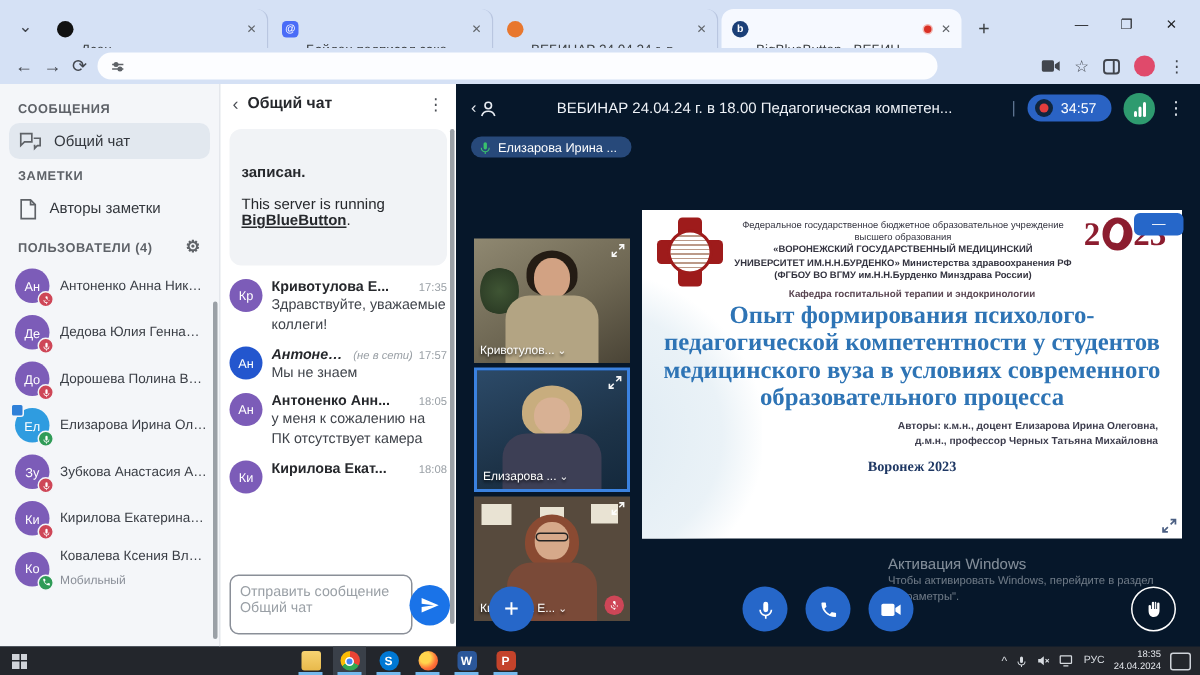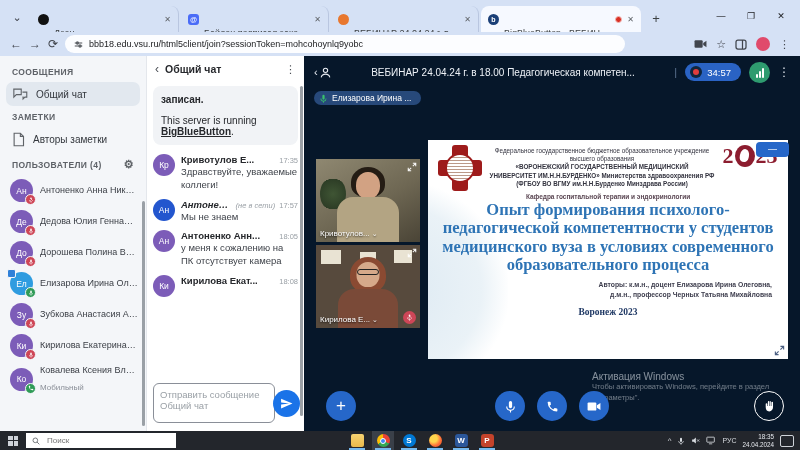--- a/index.html
+++ b/index.html
@@ -52,21 +52,21 @@
   .u-name{font-size:9px;color:#3a3e45;white-space:nowrap;overflow:hidden;text-overflow:ellipsis;line-height:1.2;}
   .u-sub{font-size:8px;color:#8a8f98;}
   .scrollbar{position:absolute;width:3px;border-radius:2px;background:#9aa0a6;}
 
   
   .chat{width:158px;background:#fff;position:relative;border-left:1px solid #e4e7ec;padding-top:2px;}
   .chat-h{display:flex;align-items:center;height:22px;padding:0 8px;gap:6px;}
   .chat-h .back{color:#4a4e55;font-size:12px;}
   .chat-h .ct{font-size:10.5px;font-weight:bold;color:#26282c;flex:1;}
   .chat-h .more{color:#4a4e55;font-size:11px;}
-  .welcome{margin:6px 6px 4px;background:#F1F3F6;border-radius:8px;padding:8px 8px;font-size:10px;color:#26282c;}
+  .welcome{margin:6px 6px 4px;background:#F1F3F6;border-radius:8px;padding:24px 8px;font-size:10px;color:#26282c;}
   .welcome .w1{font-weight:bold;margin-bottom:10px;}
   .welcome .wl{font-weight:bold;text-decoration:underline;}
   .msg{display:flex;gap:6px;padding:5px 6px 2px;}
   .m-av{width:22px;height:22px;border-radius:50%;flex:0 0 auto;color:#fff;font-size:8.5px;display:flex;align-items:center;justify-content:center;}
   .m-av.purple{background:#7C5CB8;} .m-av.royal{background:#2356CE;}
   .m-body{min-width:0;flex:1;}
   .m-head{display:flex;align-items:baseline;gap:4px;}
   .m-name{font-size:9.5px;font-weight:bold;color:#26282c;white-space:nowrap;overflow:hidden;text-overflow:ellipsis;}
   .m-name.offline{font-style:italic;}
   .m-off{font-size:7.5px;color:#9aa0a6;font-style:italic;white-space:nowrap;}
@@ -212,21 +212,20 @@
     <span class="navbtn">←</span>
     <span class="navbtn">→</span>
     <span class="navbtn">⟳</span>
     <div class="urlpill">
       <svg class="oi" width="9" height="9" viewBox="0 0 24 24" fill="none" stroke="#5f6368" stroke-width="3">
           <line x1="2" y1="8" x2="22" y2="8"></line>
           <line x1="2" y1="16" x2="22" y2="16"></line>
           <circle cx="9" cy="8" r="3" fill="#5f6368"></circle>
           <circle cx="16" cy="16" r="3" fill="#5f6368"></circle>
         </svg>
-      <span class="url">bbb18.edu.vsu.ru/html5client/join?sessionToken=mohcohoynlq9yobc</span>
     </div>
     <div class="tb-icons">
       <svg class="oi" width="13" height="10" viewBox="0 0 24 18" fill="#41454d">
           <rect x="1" y="2" width="15" height="14" rx="2"></rect>
           <path d="M17 7l6-4v12l-6-4z"></path>
         </svg>
       <span class="ic">☆</span>
       <svg class="oi" width="12" height="11" viewBox="0 0 24 22" fill="none" stroke="#41454d" stroke-width="2.5">
           <rect x="2" y="2" width="20" height="18" rx="4"></rect>
           <line x1="15" y1="2" x2="15" y2="20"></line>
@@ -356,21 +355,21 @@
         <div>
           <span>This server is running</span>
           <span class="wl">BigBlueButton</span><span>.</span>
         </div>
       </div>
 
       <div class="msg">
         <span class="m-av purple">Кр</span>
         <span class="m-body">
           <span class="m-head">
-              <span class="m-name">Кривотулов Е...</span>
+              <span class="m-name">Кривотулова Е...</span>
               <span class="m-time">17:35</span>
             </span>
           <div class="m-text">Здравствуйте, уважаемые коллеги!</div>
         </span>
       </div>
       <div class="msg">
         <span class="m-av royal">Ан</span>
         <span class="m-body">
           <span class="m-head">
               <span class="m-name offline">Антонен...</span>
@@ -447,20 +446,34 @@
           <div class="v-person">
               <span class="v-hair"></span>
               <span class="v-face"></span>
               <span class="v-body"></span>
             </div>
           <svg class="v-expand" width="10" height="10" viewBox="0 0 24 24" fill="none" stroke="#fff" stroke-width="2.5">
               <path d="M14 3h7v7M10 21H3v-7M21 3l-7 7M3 21l7-7"></path>
             </svg>
           <span class="v-name">
               <span>Кривотулов...</span>
+              <span class="chev">⌄</span>
+            </span>
+        </div>
+        <div class="vtile t2 speaking">
+          <div class="v-person">
+              <span class="v-hair"></span>
+              <span class="v-face"></span>
+              <span class="v-body"></span>
+            </div>
+          <svg class="v-expand" width="10" height="10" viewBox="0 0 24 24" fill="none" stroke="#fff" stroke-width="2.5">
+              <path d="M14 3h7v7M10 21H3v-7M21 3l-7 7M3 21l7-7"></path>
+            </svg>
+          <span class="v-name">
+              <span>Елизарова ...</span>
               <span class="chev">⌄</span>
             </span>
         </div>
         <div class="vtile t3">
           <div class="v-person">
               <span class="v-hair"></span>
               <span class="v-face"></span>
               <span class="glasses"></span>
               <span class="v-body"></span>
             </div>
@@ -551,27 +564,20 @@
 
   <div class="taskbar">
     <div class="start">
         <span class="winlogo">
           <i></i>
           <i></i>
           <i></i>
           <i></i>
         </span>
       </div>
-    <div class="tsearch">
-      <svg width="8" height="8" viewBox="0 0 24 24" fill="none" stroke="#5f6368" stroke-width="2.5">
-          <circle cx="10" cy="10" r="7"></circle>
-          <line x1="15" y1="15" x2="22" y2="22"></line>
-        </svg>
-      <input placeholder="Поиск" style="">
-    </div>
     <div class="tapps">
       <div class="tapp">
           <span class="ti ti-folder"></span>
           <span class="ul"></span>
         </div>
       <div class="tapp active">
           <span class="ti ti-chrome">
             <i></i>
           </span>
           <span class="ul"></span>

